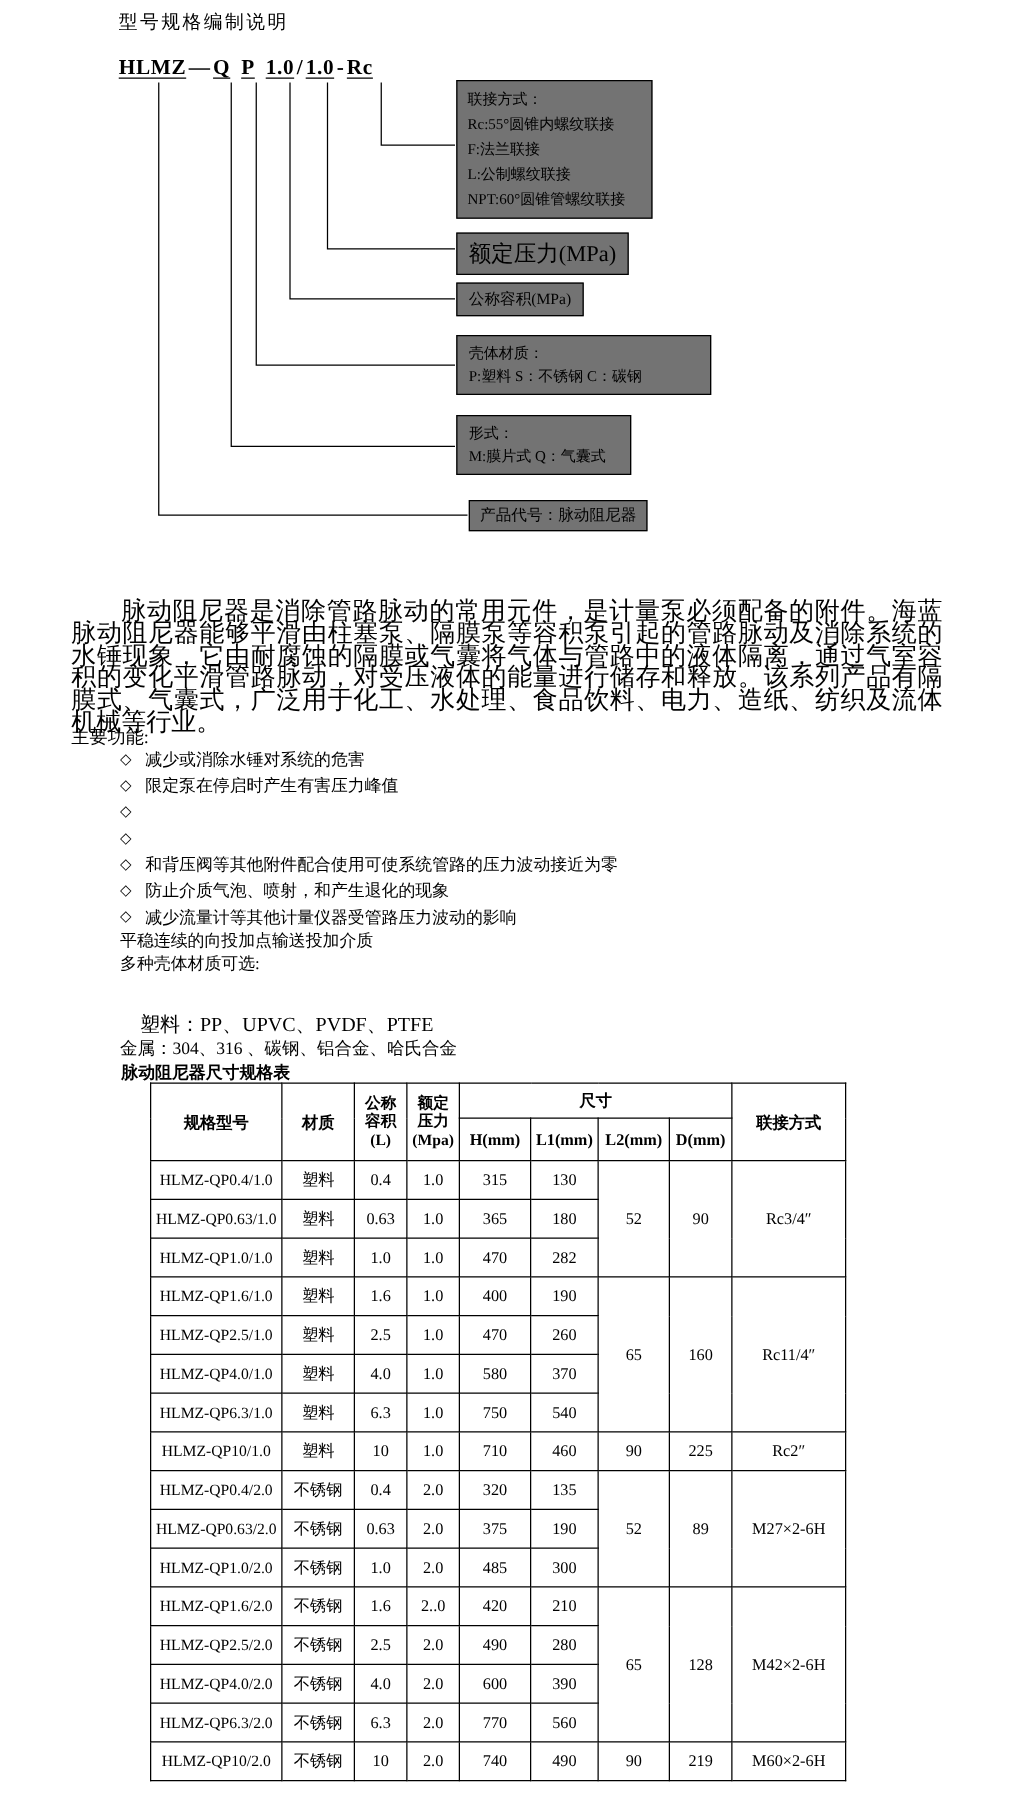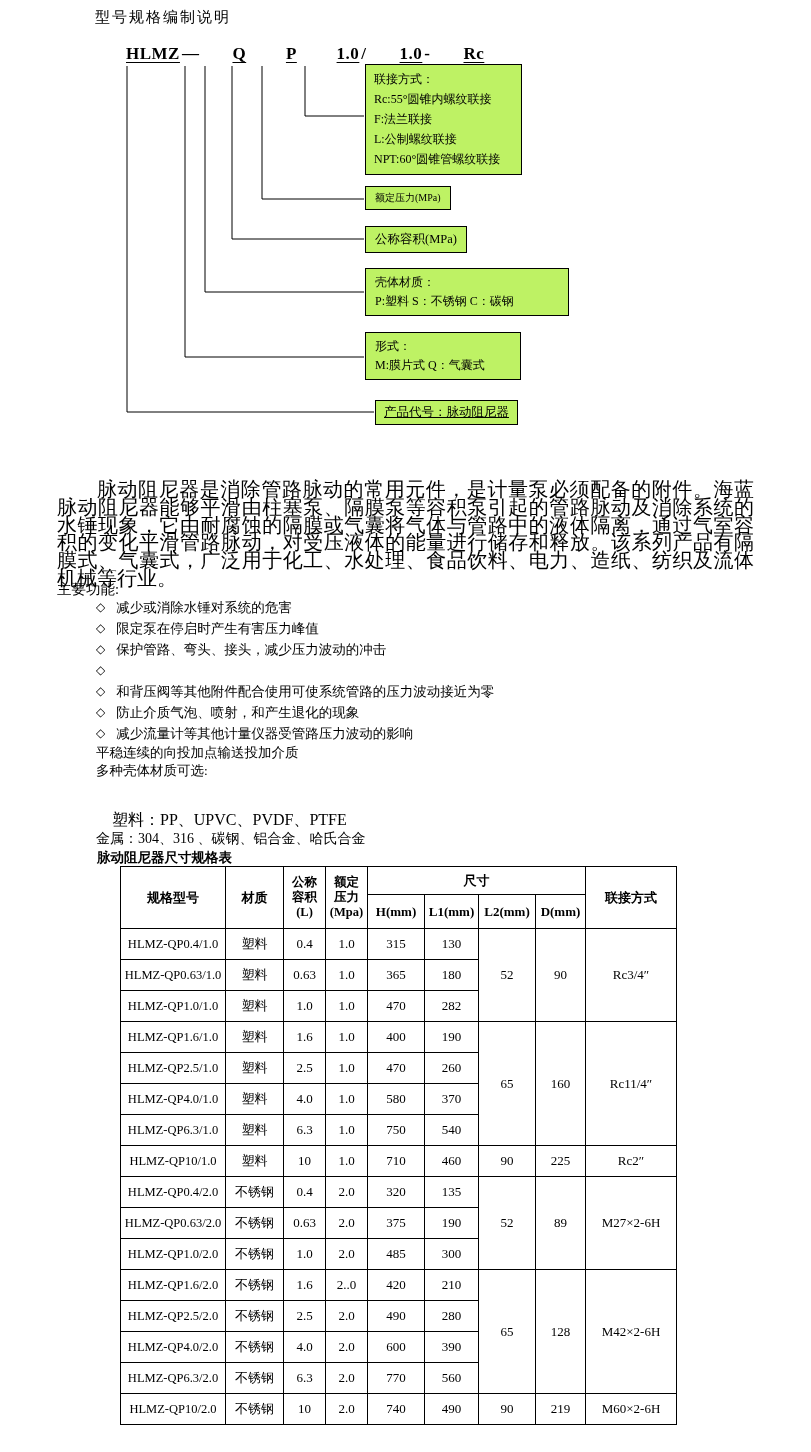--- a/index.html
+++ b/index.html
@@ -6,33 +6,33 @@
   html,body { background:#fff; }
   body {
     width:811px; height:1452px; position:relative; overflow:hidden;
     color:#000; font-family:"Liberation Serif","DejaVu Serif",serif;
   }
   .abs { position:absolute; }
 
   .doc-title { left:95px; top:8px; font-size:15px; letter-spacing:2px; }
 
   .model-line { left:95px; top:44px; font-size:17px; font-weight:bold; letter-spacing:0.5px; white-space:nowrap; }
-  .model-line .u { text-decoration:underline; text-underline-offset:3px;margin-left:31px; }
+  .model-line .u { text-decoration:underline; text-underline-offset:3px; }
   .model-line .sep { padding:0 2px; }
 
   svg.connectors { left:0; top:0; pointer-events:none; }
   svg.connectors polyline { fill:none; stroke:#000; stroke-width:1; }
 
-  .box { border:1px solid #000; background:#bef264; font-size:12px; white-space:nowrap; }
+  .box { border:1px solid #000; background:#737373; font-size:12px; white-space:nowrap; }
   .box-connection { left:365px; top:64px; width:157px; height:111px; padding:4px 8px; line-height:20px; }
-  .box-pressure   { left:365px; top:186px; padding:4px 9px; font-size:10px; }
+  .box-pressure   { left:365px; top:186px; padding:4px 9px; font-size:18px; }
   .box-volume     { left:365px; top:226px; padding:4px 9px; font-size:12.5px; }
   .box-material   { left:365px; top:268px; width:204px; padding:4px 9px; line-height:19px; }
-  .box-form       { left:365px; top:332px; width:156px; padding:4px 9px; line-height:19px; }
-  .box-product    { left:375px; top:400px; padding:3px 8px; font-size:12.5px;text-decoration:underline; }
+  .box-form       { left:365px; top:332px; width:140px; padding:4px 9px; line-height:19px; }
+  .box-product    { left:375px; top:400px; padding:3px 8px; font-size:12.5px; }
 
   .description { left:57px; top:481px; width:697px; font-size:20px; line-height:17.8px; text-indent:2em; text-align:justify; }
 
   .functions-heading { left:57px; top:580px; font-size:14.5px; }
   .functions-list { left:96px; top:597px; font-size:13.5px; }
   .func-item { height:21px; display:flex; align-items:center; white-space:nowrap; }
   .func-item .bullet { font-size:12px; margin-right:11px; }
   .functions-extra { left:96px; top:744px; font-size:13.5px; line-height:17.5px; white-space:nowrap; }
 
   .materials-plastic { left:112px; top:810px; font-size:16px; }
@@ -94,21 +94,20 @@
     <div class="func-item">
       <span class="bullet">◇</span>
       <span>减少或消除水锤对系统的危害</span>
     </div>
     <div class="func-item">
       <span class="bullet">◇</span>
       <span>限定泵在停启时产生有害压力峰值</span>
     </div>
     <div class="func-item">
       <span class="bullet">◇</span>
-      <span>保护管路、弯头、接头，减少压力波动的冲击</span>
     </div>
     <div class="func-item">
       <span class="bullet">◇</span>
     </div>
     <div class="func-item">
       <span class="bullet">◇</span>
       <span>和背压阀等其他附件配合使用可使系统管路的压力波动接近为零</span>
     </div>
     <div class="func-item">
       <span class="bullet">◇</span>

